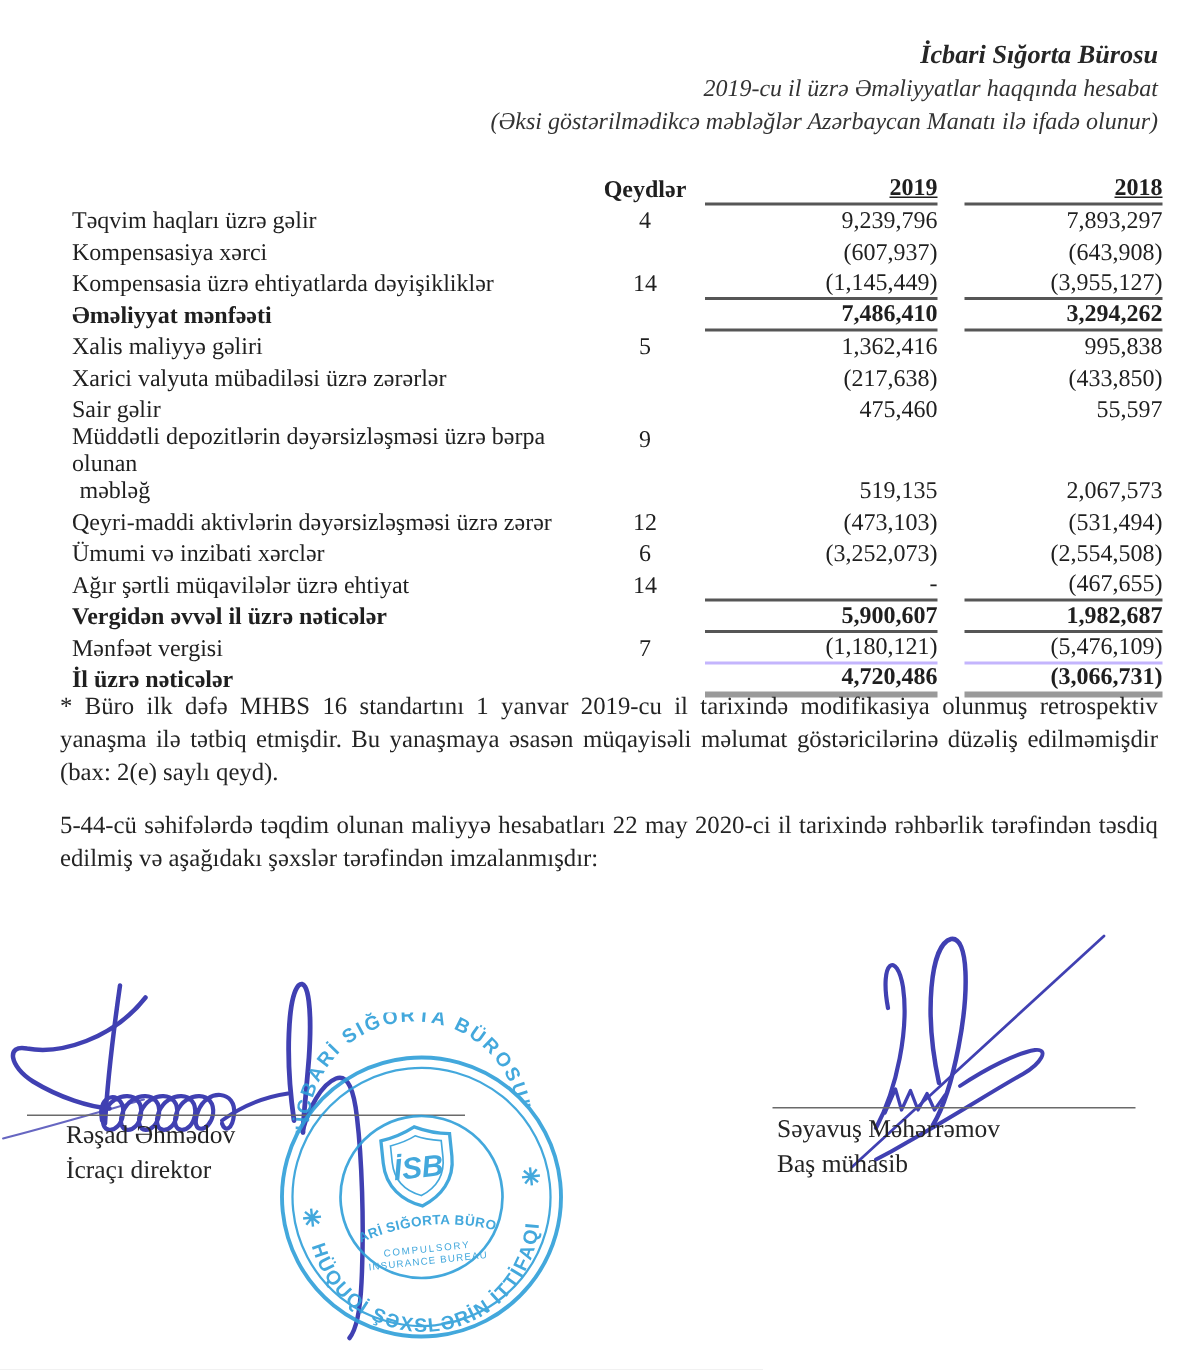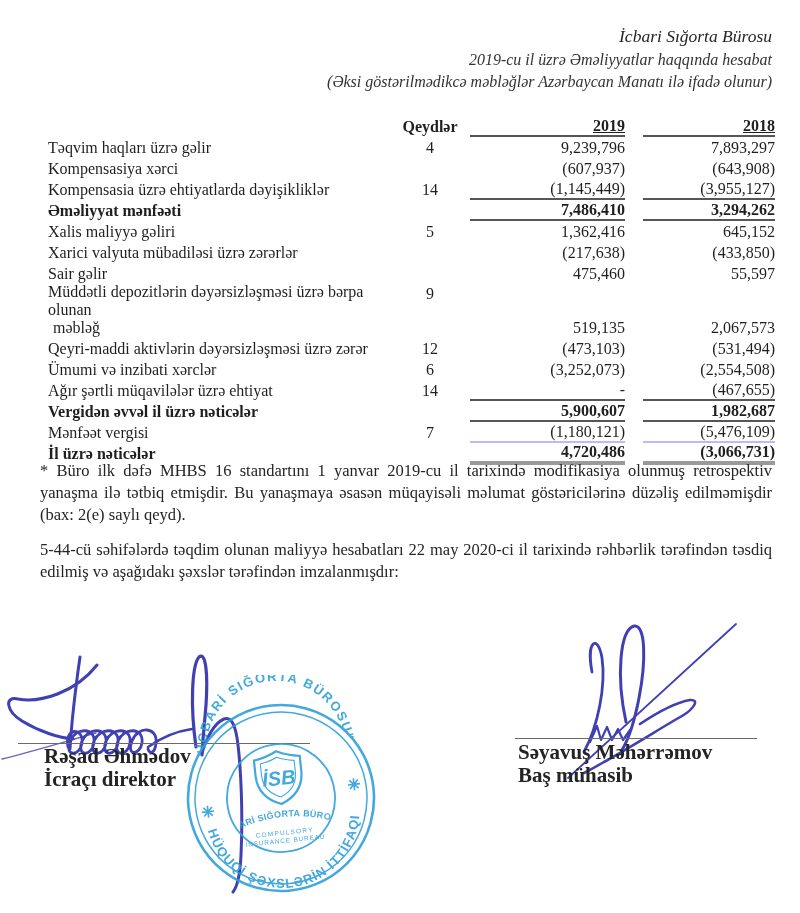--- a/index.html
+++ b/index.html
@@ -4,21 +4,21 @@
 <style>
   * { margin:0; padding:0; box-sizing:border-box; }
   html,body { background:#e8e8e8; }
   .page {
     position:relative; width:800px; height:913px; margin:0 auto;
     background:#ffffff; overflow:hidden;
     font-family:"Liberation Serif", serif; color:#1f1f1f;
   }
   
   .doc-header { position:absolute; top:26px; right:28px; text-align:right; line-height:21px; }
-  .doc-header .company { font-size:17.5px; font-weight:normal; font-style:italic; color:#262626; }
+  .doc-header .company { font-size:17.5px; font-weight:bold; font-style:italic; color:#262626; }
   .doc-header .rpt-title { font-size:16px; font-style:italic; color:#333; margin-top:2px; }
   .doc-header .cur-note { font-size:16px; font-style:italic; color:#333; margin-top:1px; }
   
   table.fin { position:absolute; left:48px; top:112px; width:727px;
     border-collapse:collapse; table-layout:fixed; font-size:16px; }
   table.fin col.c-lab { width:342px; }
   table.fin col.c-note { width:80px; }
   table.fin col.c-19 { width:155px; }
   table.fin col.c-sp { width:18px; }
   table.fin col.c-18 { width:132px; }
@@ -36,21 +36,21 @@
   tr.tall td.note { vertical-align:top; padding-top:2px; }
   td.lab .lab2 { padding-left:5px; }
   
   .footnotes { position:absolute; left:40px; top:460px; width:732px;
     font-size:16.5px; line-height:22px; text-align:justify; color:#242424; }
   .footnotes p + p { margin-top:13px; }
   
   .sig-line { position:absolute; height:0; border-top:1.5px solid #6a6a6a; }
   .sig-line.left { left:18px; top:743px; width:292px; }
   .sig-line.right { left:515px; top:738px; width:242px; }
-  .sig-block { position:absolute; font-size:21px; line-height:23px; color:#242424;font-weight:bold; }
+  .sig-block { position:absolute; font-size:17px; line-height:23px; color:#242424; }
   .sig-block.left { left:44px; top:745px; }
   .sig-block.right { left:518px; top:741px; }
   .ink { position:absolute; }
 </style>
 </head>
 <body>
 
 <div class="page">
 
   <div class="doc-header">
@@ -113,21 +113,21 @@
           <td class="sp"></td>
           <td class="val v2018">3,294,262</td>
         </tr>
         <tr class="normal">
           <td class="lab">
             <div>Xalis maliyyə gəliri</div>
           </td>
           <td class="note">5</td>
           <td class="val v2019">1,362,416</td>
           <td class="sp"></td>
-          <td class="val v2018">645,152</td>
+          <td class="val v2018">995,838</td>
         </tr>
         <tr class="normal">
           <td class="lab">
             <div>Xarici valyuta mübadiləsi üzrə zərərlər</div>
           </td>
           <td class="note"></td>
           <td class="val v2019">(217,638)</td>
           <td class="sp"></td>
           <td class="val v2018">(433,850)</td>
         </tr>

